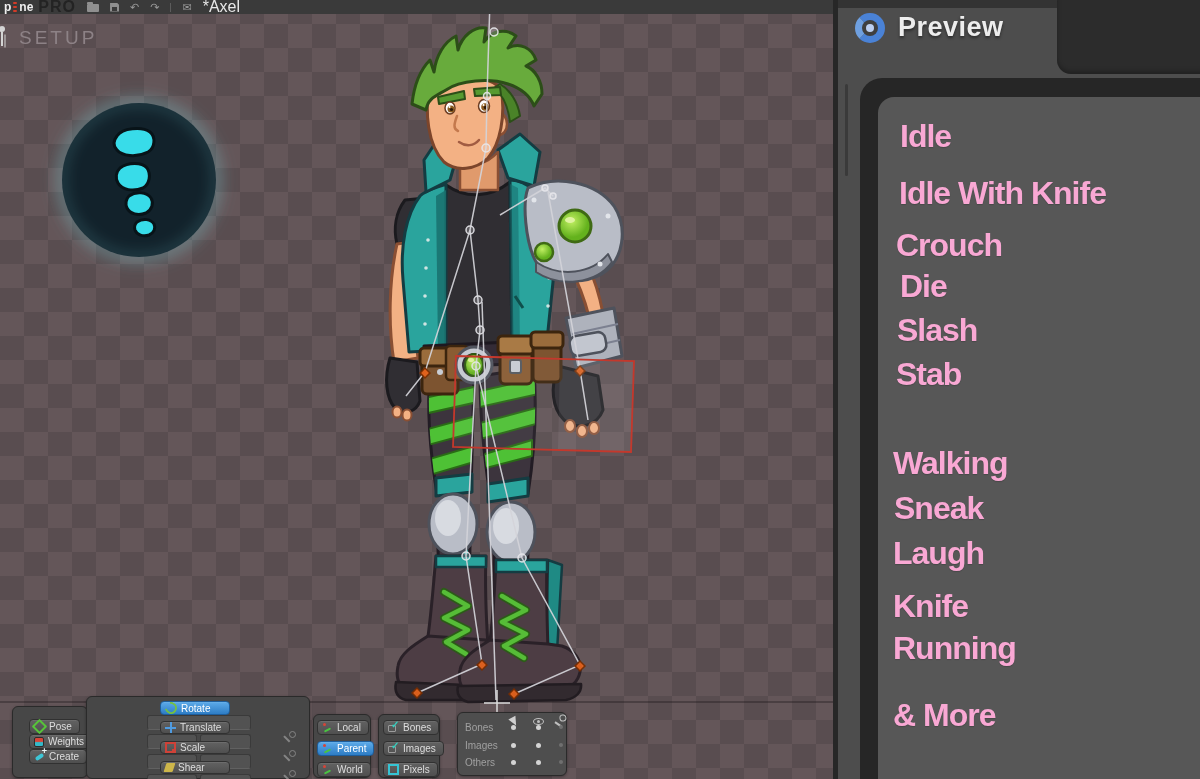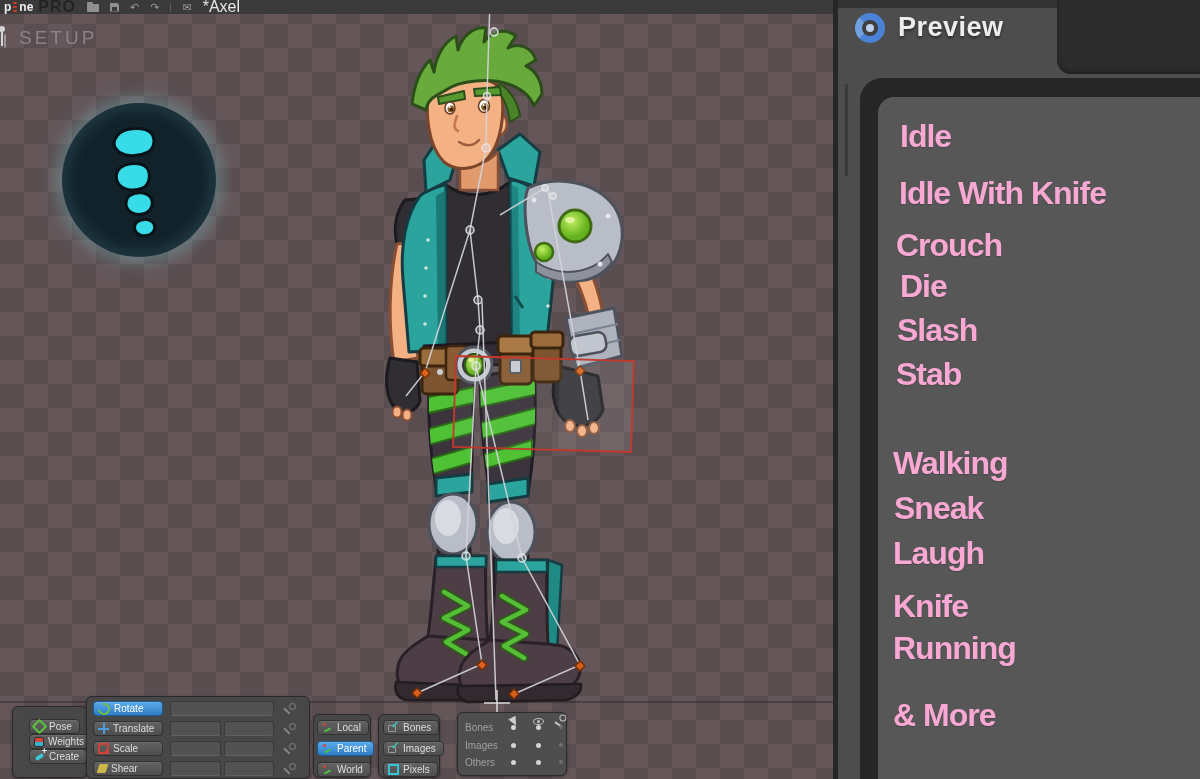--- a/index.html
+++ b/index.html
@@ -44,21 +44,21 @@
   .panel{position:absolute;background:#474747;border:1px solid #2a2a2a;border-radius:6px;box-shadow:0 1px 3px rgba(0,0,0,.35);box-sizing:border-box;z-index:7;}
   .p-modes{left:12px;top:706px;width:76px;height:72px;padding:12px 0 12px 16px;display:flex;flex-direction:column;align-items:flex-start;}
   .p-transform{left:86px;top:696px;width:224px;height:83px;padding:4px 12px 0 6px;display:flex;flex-direction:column;gap:5px;}
   .p-axes{left:313px;top:714px;width:58px;height:64px;padding:5px 0 0 3px;display:flex;flex-direction:column;gap:6px;align-items:flex-start;}
   .p-snap{left:378px;top:714px;width:62px;height:64px;padding:5px 0 0 4px;display:flex;flex-direction:column;gap:6px;align-items:flex-start;}
   .p-vis{left:457px;top:712px;width:110px;height:64px;background:#4e4e4e;}
   .btn{display:flex;align-items:center;gap:4px;height:15px;padding:0 7px 0 4px;background:linear-gradient(#626262,#4f4f4f);
        border:1px solid #313131;border-radius:4px;color:#dedede;font-size:10px;box-shadow:inset 0 1px 0 rgba(255,255,255,.07);
        font-family:"Liberation Sans",sans-serif;white-space:nowrap;cursor:default;}
   .btn.sel{background:linear-gradient(#5caae9,#2e7dc5);border-color:#1d5d9b;color:#fff;}
-  .t-row{display:flex;align-items:center;height:15px;}
+  .t-row{display:flex;align-items:center;height:15px;flex-direction:column;}
   .t-btn{width:70px;}
   .fields{display:flex;gap:3px;width:104px;margin-left:7px;}
   .field{flex:1;height:13px;background:#525252;border:1px solid #3a3a3a;border-bottom-color:#616161;border-radius:3px;}
   
   .ic{width:11px;height:11px;flex:0 0 auto;position:relative;display:inline-block;}
   .rotate-icon{width:8px;height:8px;border:2px solid #74c043;border-radius:50%;border-left-color:transparent;transform:rotate(35deg);}
   .translate-icon::before{content:'';position:absolute;left:4.5px;top:0;width:2px;height:11px;background:#4f9be0;}
   .translate-icon::after{content:'';position:absolute;top:4.5px;left:0;height:2px;width:11px;background:#4f9be0;}
   .scale-icon{width:7px;height:7px;border:2px solid #cf4238;}
   .scale-icon::after{content:'';position:absolute;right:-1px;bottom:-1px;width:3px;height:3px;background:#cf4238;}

